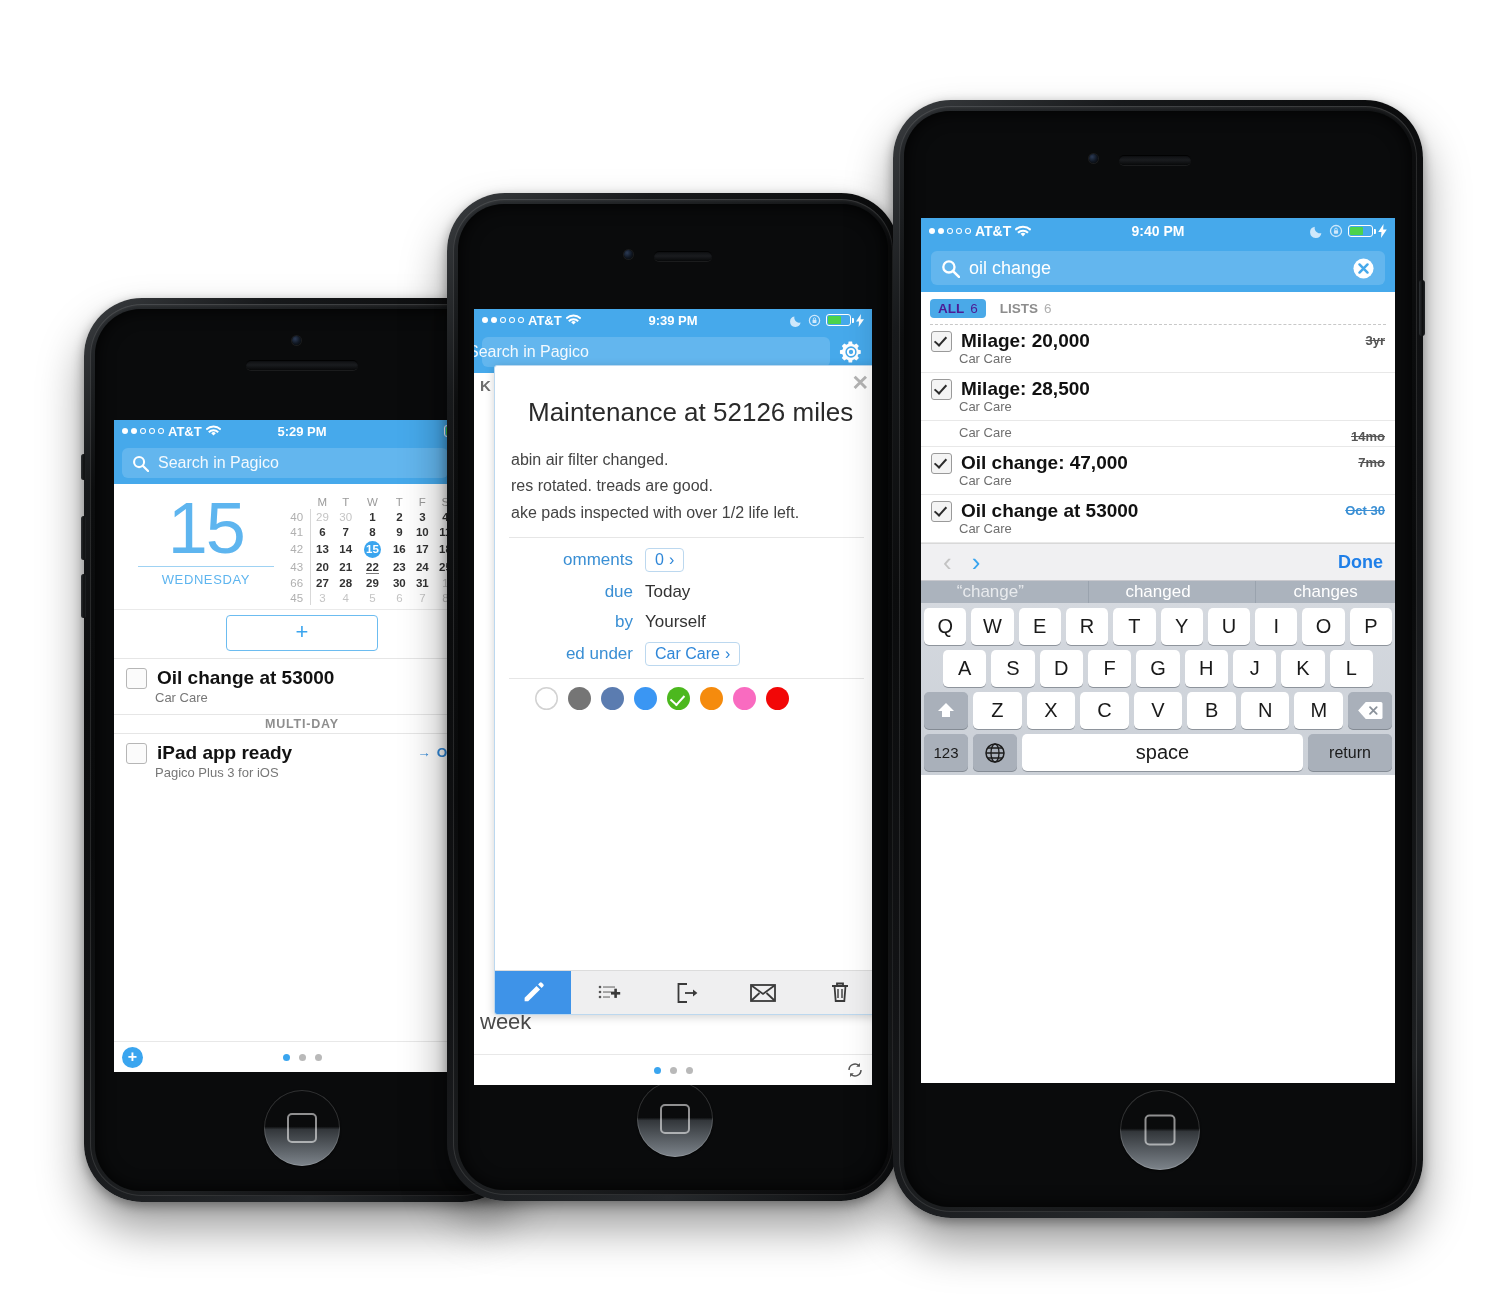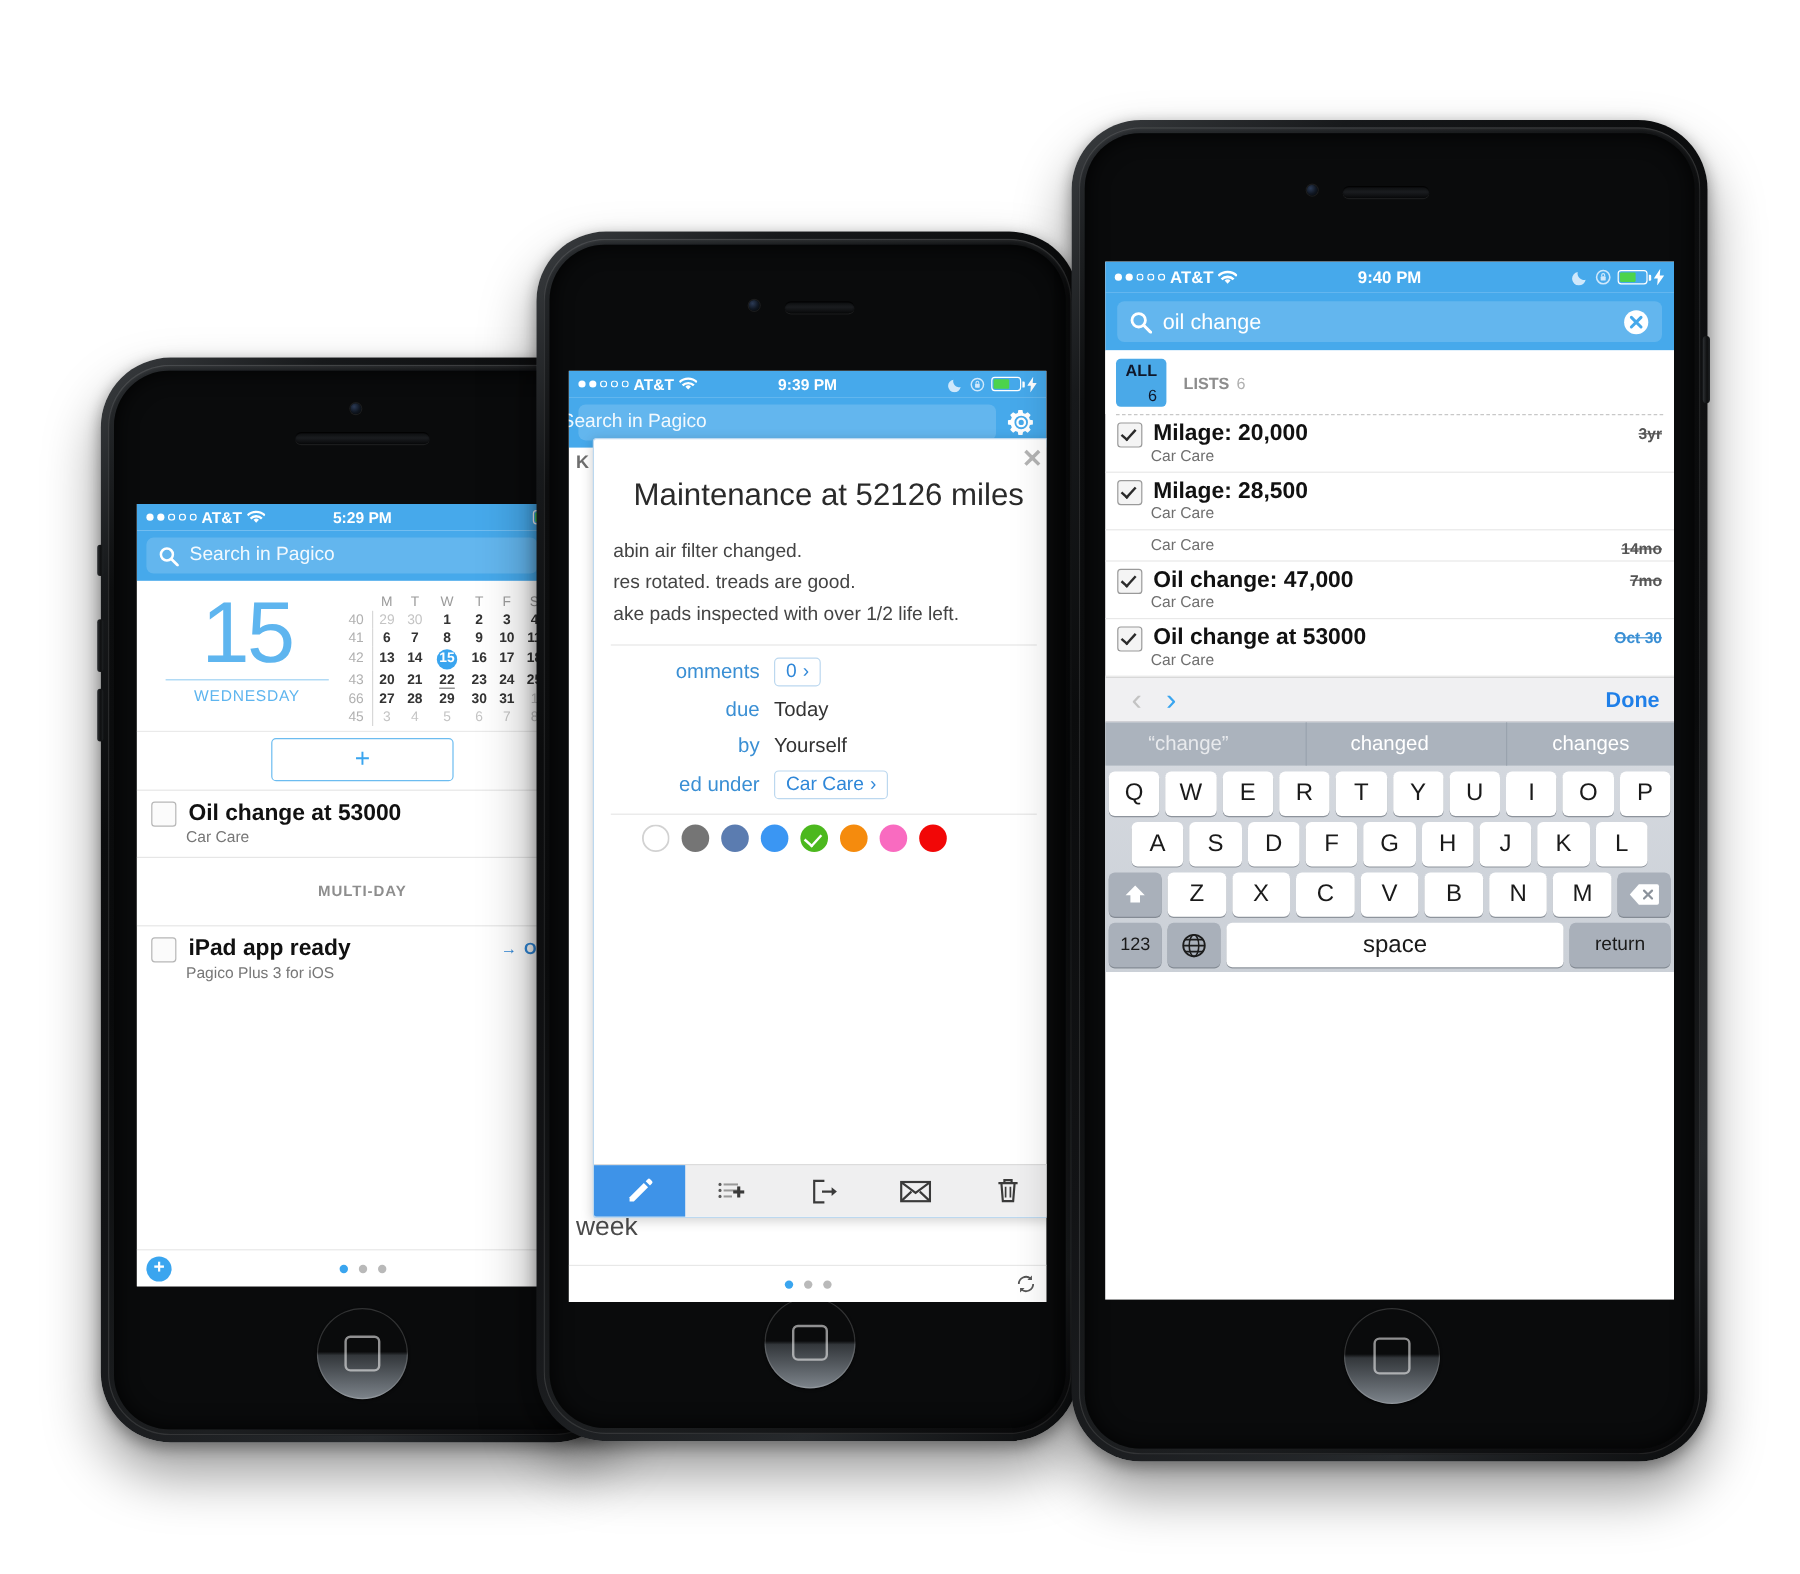--- a/index.html
+++ b/index.html
@@ -79,21 +79,21 @@
           font-size:22px;line-height:32px;text-align:center;background:#fff;}
 
   .trow{padding:8px 12px 9px 12px;border-top:1px solid #e6e6e6;position:relative;}
   .trow .t1{display:flex;align-items:center;gap:10px;}
   .cbox{width:19px;height:19px;flex:0 0 19px;border:1.5px solid #b6b6b6;border-radius:3px;background:#fbfbfb;}
   .trow .title{font-size:19px;font-weight:bold;color:#111;}
   .trow .meta{font-size:13px;color:#777;margin-left:29px;margin-top:1px;}
   .trow .right{position:absolute;right:12px;top:11px;color:#2f87d8;font-size:13.5px;font-weight:bold;
                display:flex;align-items:center;gap:6px;}
   .sechdr{text-align:center;font-size:12.5px;font-weight:bold;color:#8e8e8e;letter-spacing:.8px;
-          padding:21px 0;border-top:1px solid #e6e6e6;background:#fff;}
+          padding:2px 0;border-top:1px solid #e6e6e6;background:#fff;}
 
   .tabbar{position:absolute;left:0;right:0;bottom:0;height:30px;border-top:1px solid #e8e8e8;
           display:flex;align-items:center;padding:0 8px;background:#fff;}
   .plusc{width:21px;height:21px;border-radius:50%;background:#3aa5ef;color:#fff;font-size:16px;
          line-height:20px;text-align:center;font-weight:bold;}
   .pager{position:absolute;left:0;right:0;display:flex;justify-content:center;gap:9px;pointer-events:none;}
   .pager i{width:7px;height:7px;border-radius:50%;background:#b9b9b9;display:block;}
   .pager i.on{background:#3aa5ef;}
   .sync{margin-left:auto;width:18px;height:18px;}
   .ghosttxt{position:absolute;color:#6a6a6a;font-size:15px;}
@@ -115,22 +115,22 @@
   .dots8 i.empty{background:#fff;box-shadow:inset 0 0 0 1.5px #d2d2d2;}
   .dots8 i.sel:after{content:"";position:absolute;left:6px;top:5px;width:7px;height:11px;
         border:solid #fff;border-width:0 2.6px 2.6px 0;transform:rotate(42deg);}
   .cardtools{position:absolute;left:0;right:0;bottom:0;height:43px;background:#efeff0;
              border-top:1px solid #dcdcdc;display:flex;align-items:center;}
   .cardtools .tb{flex:1;display:flex;align-items:center;justify-content:center;height:100%;}
   .cardtools .tb.active{background:#3e93e8;flex:0 0 76px;}
 
   
   .tabsrow{display:flex;align-items:center;gap:14px;padding:7px 9px 6px 9px;background:#fff;}
-  .tagall{background:#4aa9e8;color:#0f172a;border-radius:4px;padding:2px 8px;font-size:13.5px;
-          font-weight:bold;display:flex;gap:6px;align-items:flex-end;flex-direction:column;}
+  .tagall{background:#4aa9e8;color:#4c1d95;border-radius:4px;padding:2px 8px;font-size:13.5px;
+          font-weight:bold;display:flex;gap:6px;align-items:flex-start;}
   .tagall em{font-style:normal;font-weight:normal;}
   .taglists{color:#8d8d8d;font-size:13.5px;font-weight:bold;display:flex;gap:6px;align-items:center;}
   .taglists em{font-style:normal;font-weight:normal;color:#b0b0b0;}
   .dashed{border-top:1px dashed #c8c8c8;margin:0 9px;}
 
   .rrow{position:relative;padding:5px 10px 6px 10px;border-bottom:1px solid #e8e8e8;}
   .rrow .r1{display:flex;align-items:center;gap:9px;}
   .cbchk{width:19px;height:19px;flex:0 0 19px;border:1.5px solid #9a9a9a;border-radius:3px;
          background:#f4f4f4;position:relative;}
   .cbchk:after{content:"";position:absolute;left:5px;top:2.5px;width:5px;height:10px;
@@ -142,21 +142,21 @@
   .rrow .rr.blue{color:#3a8fd4;}
 
   .navrow{display:flex;align-items:center;padding:5px 12px;background:#f0f0f2;
           border-top:1px solid #d8d8d8;border-bottom:1px solid #c9c9ce;}
   .navrow .chev{font-size:26px;line-height:1;color:#3aa5ef;padding:0 10px;}
   .navrow .chev.dis{color:#c3c3c3;}
   .navrow .done{margin-left:auto;color:#1f7fe8;font-size:18px;font-weight:bold;}
 
   
   .kb{background:linear-gradient(180deg,#d6dae0 0%,#cbd0d7 100%);padding:0 0 4px 0;}
-  .kbsugg{display:flex;height:36px;background:#abb3bd;text-align:right;}
+  .kbsugg{display:flex;height:22px;background:#abb3bd;text-align:right;}
   .kbsugg div{flex:1;display:flex;align-items:center;justify-content:center;color:#fff;font-size:17px;}
   .kbsugg div+div{border-left:1px solid #9aa3ae;margin-left:28px;}
   .kbsugg div.q{color:#e8eaed;}
   .kbrow{display:flex;justify-content:center;gap:5px;padding:5px 3px 0 3px;}
   .key{background:#fff;border-radius:5px;box-shadow:0 1px 0 #8e949c;height:37px;
        display:flex;align-items:center;justify-content:center;font-size:20px;color:#1a1a1a;flex:1;}
   .key.wide{flex:0 0 44px;background:#a9b0ba;box-shadow:0 1px 0 #848b94;}
   .key.sp{flex:3;}
   .key.fn{background:#a9b0ba;box-shadow:0 1px 0 #848b94;font-size:16px;color:#1c1c1c;}
   .key.ret{flex:0 0 84px;background:#a9b0ba;box-shadow:0 1px 0 #848b94;font-size:16px;}

